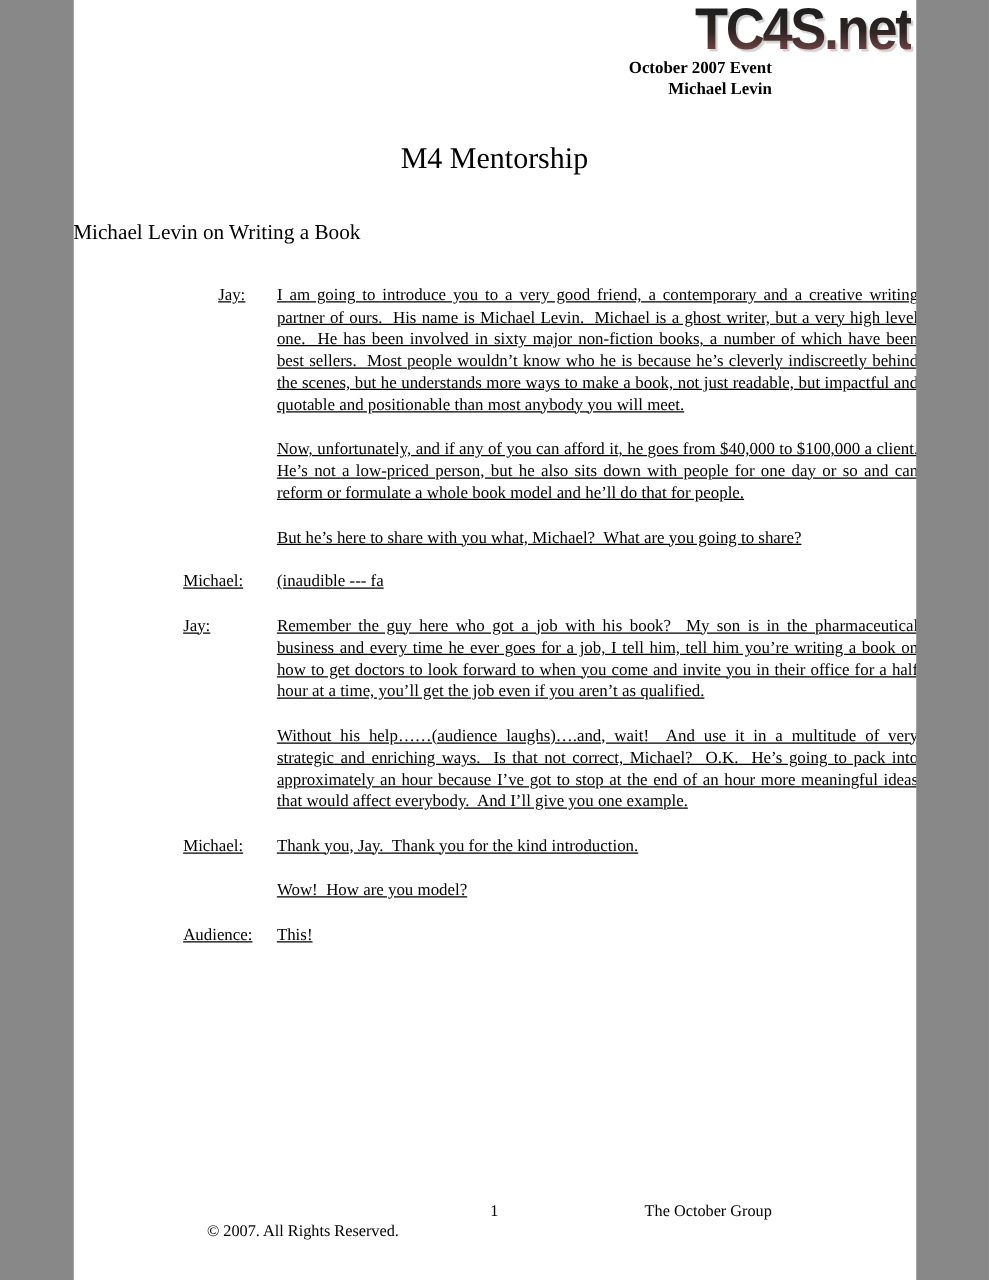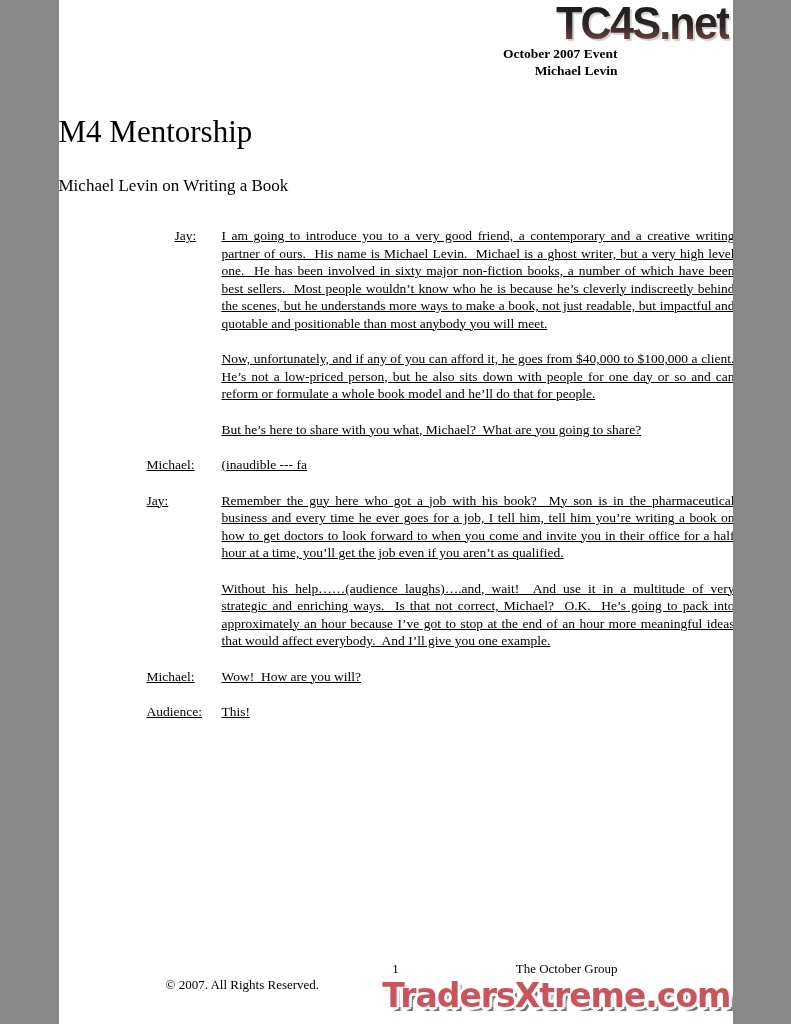--- a/index.html
+++ b/index.html
@@ -41,21 +41,22 @@
     font-size: 13.5px;
     line-height: 16.5px;
   }
 
   
   .title {
     position: absolute;
     top: 114px;
     left: 0;
     width: 100%;
-    font-size: 31px;
+    text-align: center;
+    font-size: 24px;
   }
   .subtitle {
     position: absolute;
     top: 176px;
     left: 0;
     width: 100%;
     font-size: 17px;
   }
 
   
@@ -155,32 +156,32 @@
       <span class="speaker">Jay:</span>
       <div class="paras">
         <p class="para">Remember the guy here who got a job with his book?  My son is in the pharmaceutical business and every time he ever goes for a job, I tell him, tell him you’re writing a book on how to get doctors to look forward to when you come and invite you in their office for a half hour at a time, you’ll get the job even if you aren’t as qualified.</p>
         <p class="para">Without his help……(audience laughs)….and, wait!  And use it in a multitude of very strategic and enriching ways.  Is that not correct, Michael?  O.K.  He’s going to pack into approximately an hour because I’ve got to stop at the end of an hour more meaningful ideas that would affect everybody.  And I’ll give you one example.</p>
       </div>
     </div>
 
     <div class="entry">
       <span class="speaker">Michael:</span>
       <div class="paras">
-        <p class="para">Wow!  How are you will?</p>
+        <p class="para">Thank you, Jay.  Thank you for the kind introduction.</p>
+        <p class="para">Wow!  How are you model?</p>
       </div>
     </div>
 
     <div class="entry">
       <span class="speaker">Audience:</span>
       <div class="paras">
         <p class="para">This!</p>
       </div>
     </div>
 
   </div>
 
-  <div class="traders">TradersXtreme.com</div>
 
   <div class="footer-left">© 2007. All Rights Reserved.</div>
   <div class="footer-page">1</div>
   <div class="footer-right">The October Group</div>
 
 </div>
 
 </body></html>

